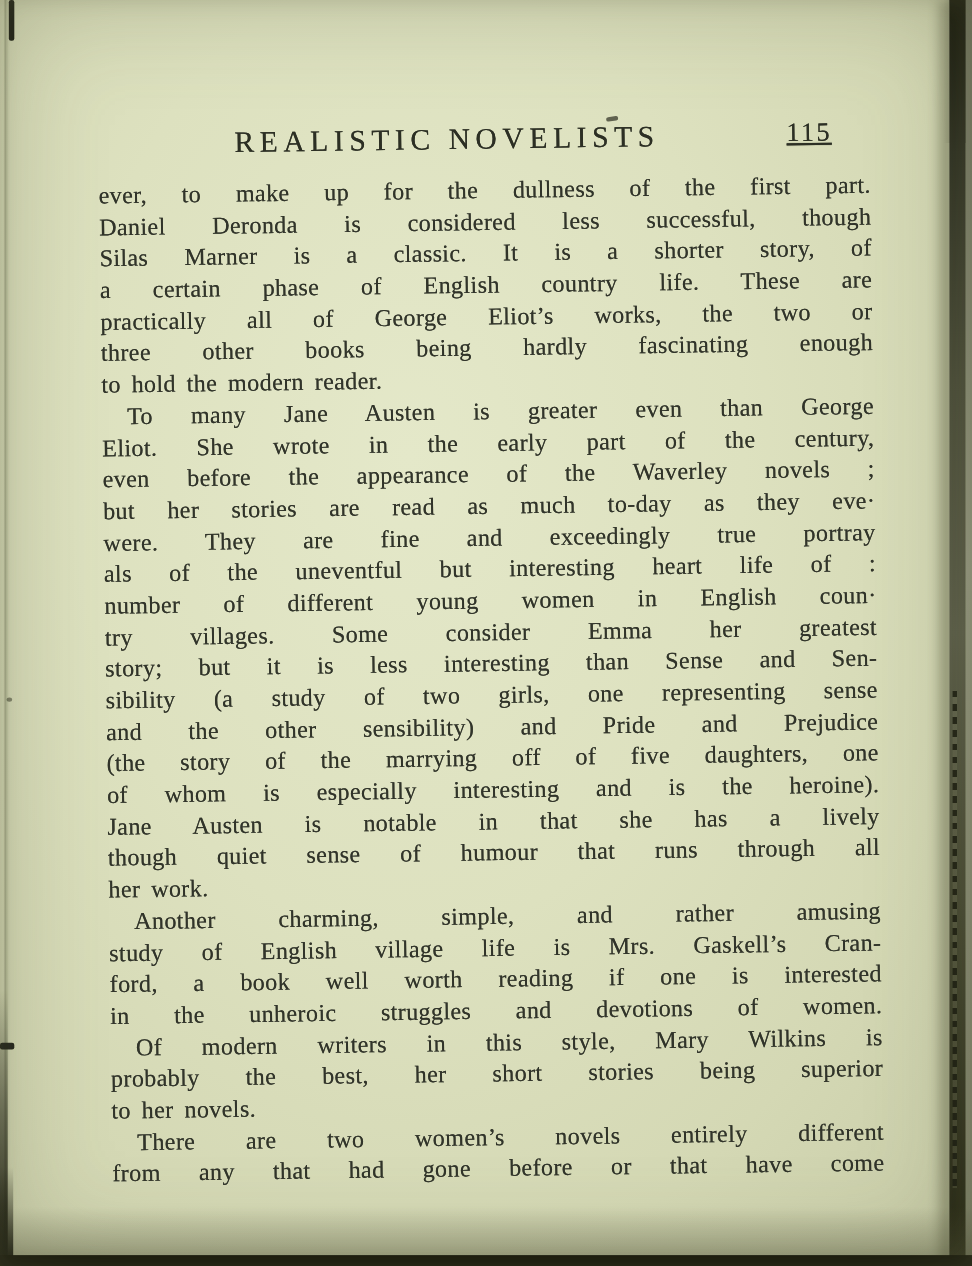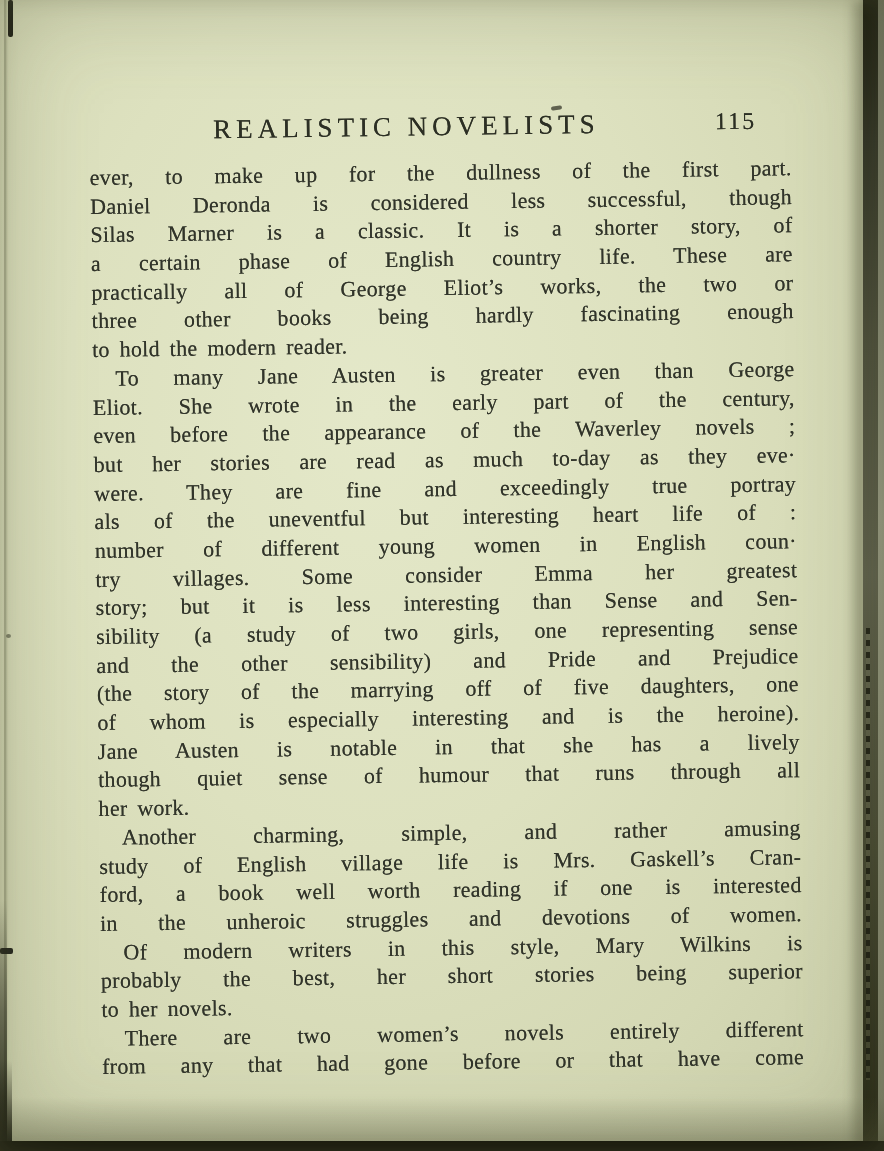--- a/index.html
+++ b/index.html
@@ -19,21 +19,21 @@
     transform:rotate(-0.8deg); transform-origin:90px 200px;
   }
 
   .header { position:absolute; top:116px; left:88px; width:704px; height:42px; color:#2c2f24; }
   .title {
     position:absolute; left:126px; top:0; font-size:27px; letter-spacing:5px;
     white-space:nowrap; color:#2c2f24; text-shadow:0 0 .6px rgba(44,47,36,.85);
   }
   .pagenum {
     position:absolute; left:628px; top:1px; font-size:24px; letter-spacing:2px;
-    color:#2c2f24; text-shadow:0 0 .6px rgba(44,47,36,.85);
+    color:#2c2f24; text-shadow:0 0 .6px rgba(44,47,36,.85);text-decoration:underline;
   }
 
   .body { position:absolute; top:164px; left:90px; width:702px; color:#31342a; }
   .line {
     height:28.7px; line-height:28.7px; font-size:22px; letter-spacing:.3px;
     word-spacing:2.5px; text-align:justify; text-align-last:justify;
     text-shadow:0 0 .6px rgba(49,52,42,.8); white-space:normal; overflow:visible;
   }
   .line.nojust { text-align:left; text-align-last:left; word-spacing:4px; }
   .line.indent { padding-left:23px; }

